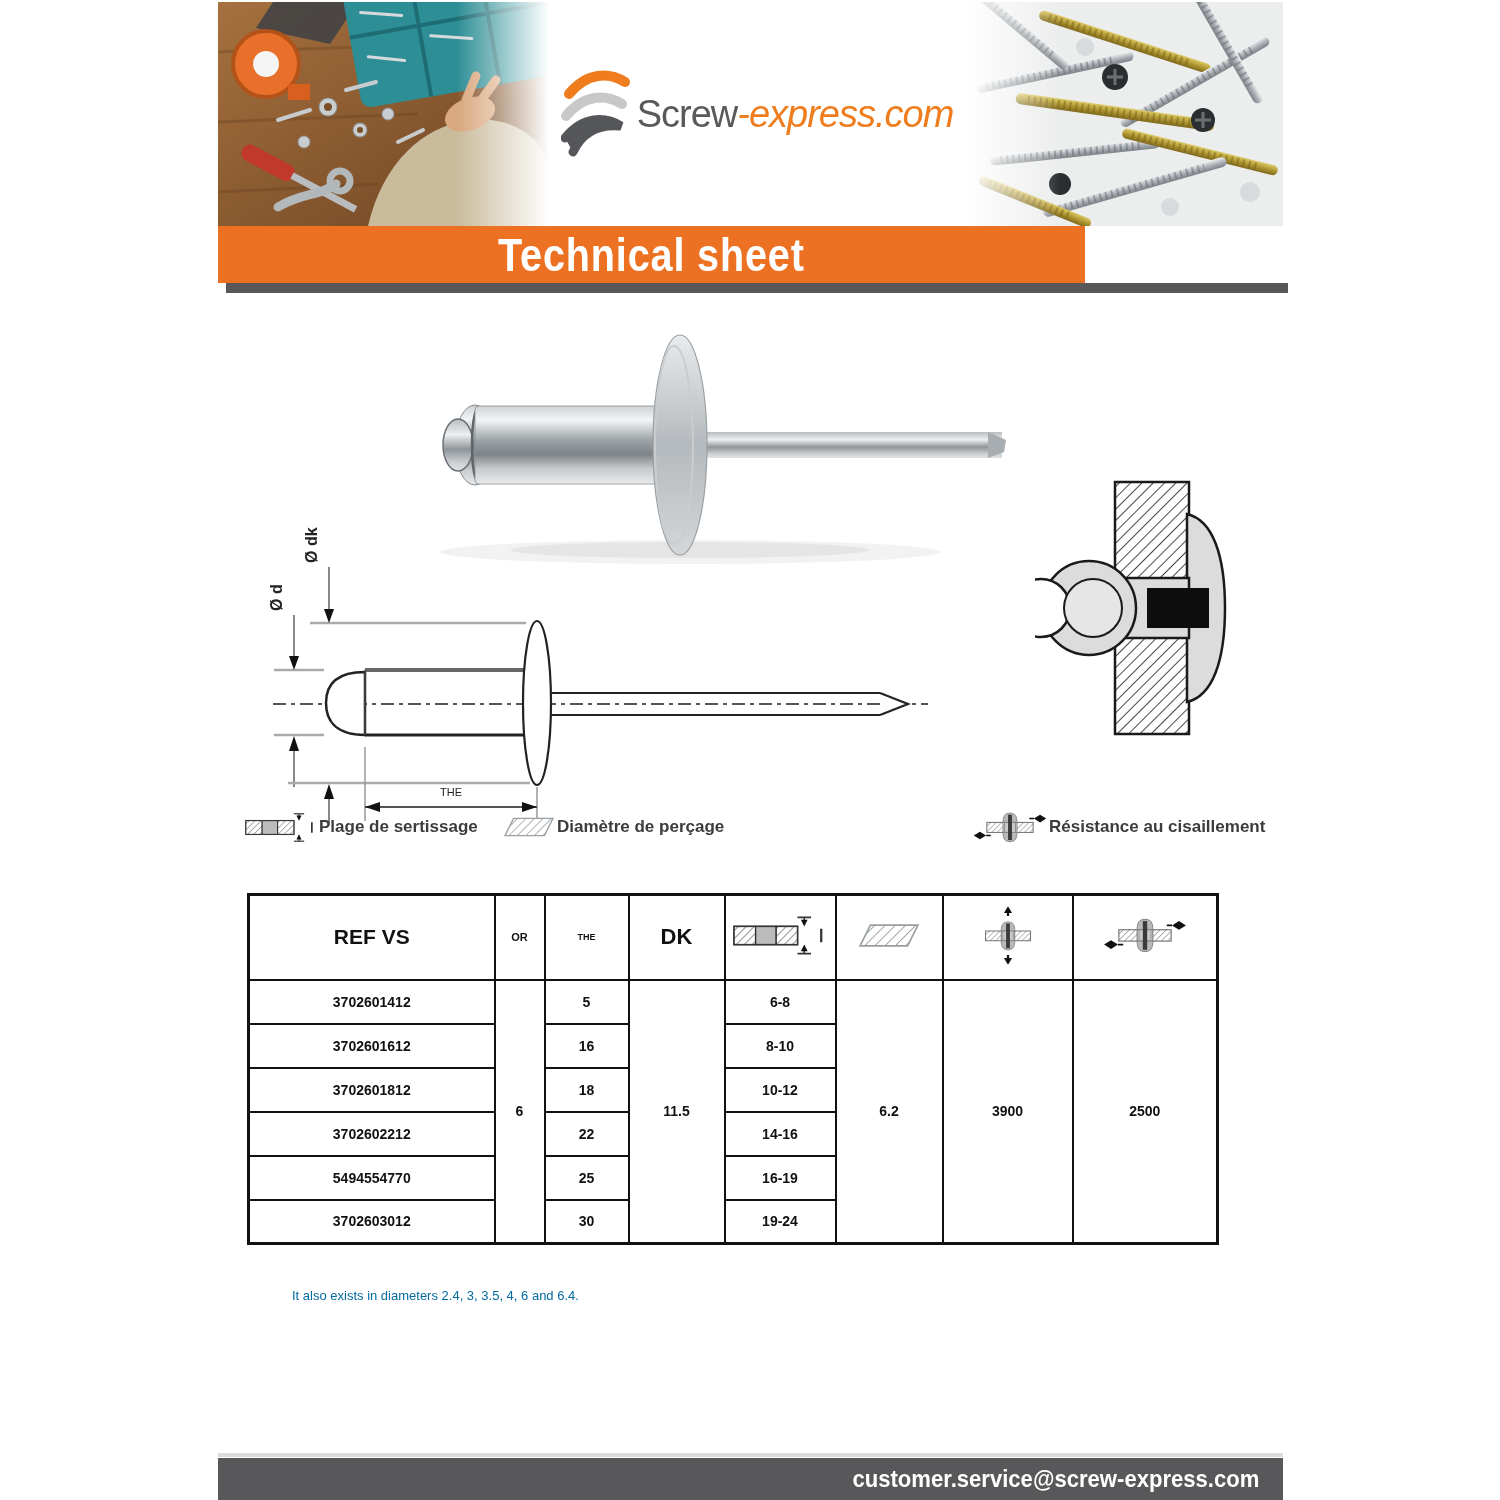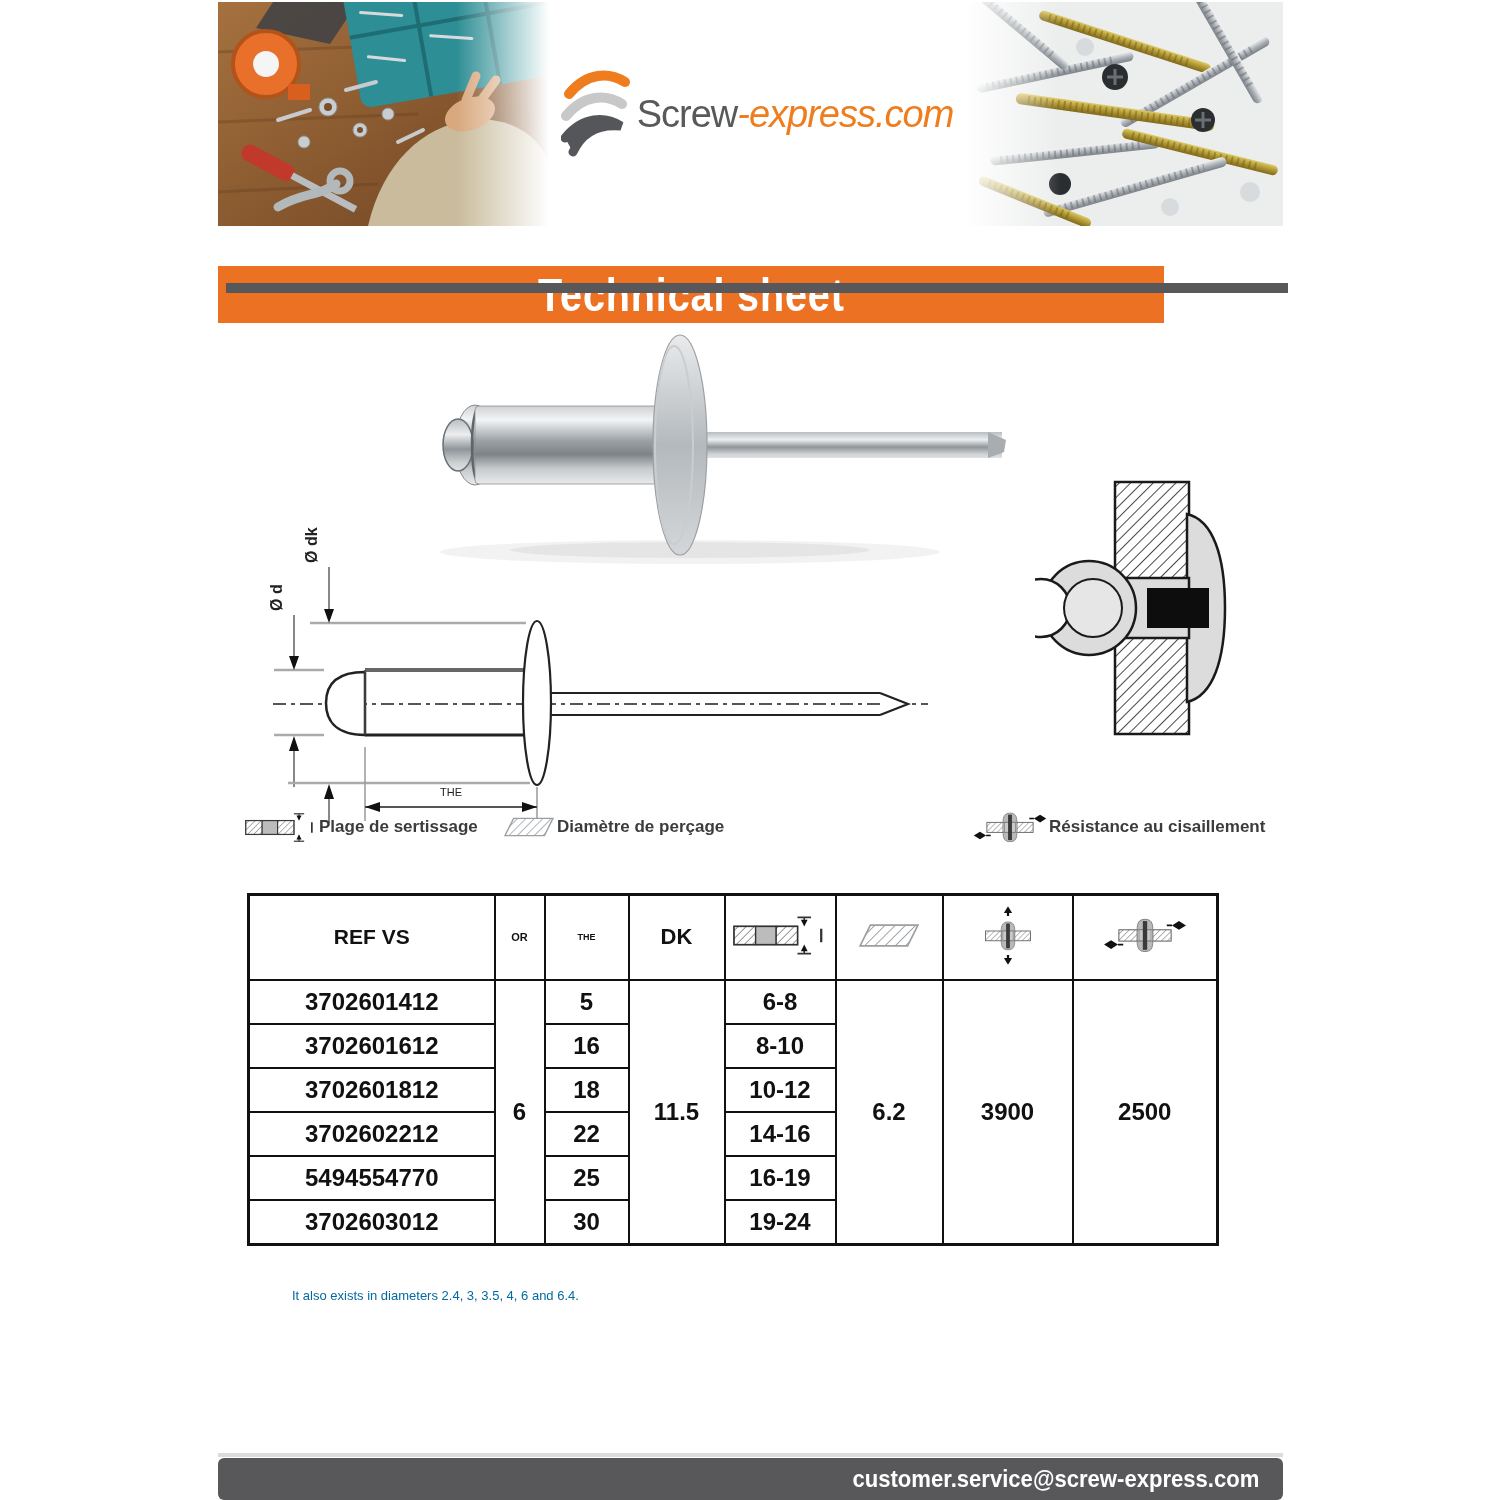--- a/index.html
+++ b/index.html
@@ -1,50 +1,50 @@
 <!DOCTYPE html>
 <html><head>
 <meta charset="utf-8">
 <style>
   html,body{margin:0;padding:0;background:#fff;}
   .page{position:relative;width:1500px;height:1500px;background:#fff;overflow:hidden;
         font-family:"Liberation Sans", sans-serif;color:#111;}
   .abs{position:absolute;}
   
-  .banner{left:218px;top:226px;width:946px;height:57px;background:#ED7123;
-          display:flex;align-items:center;justify-content:center;margin-top:40px;}
+  .banner{left:218px;top:226px;width:867px;height:57px;background:#ED7123;
+          display:flex;align-items:center;justify-content:center;}
   .banner span{color:#fff;font-weight:bold;font-size:46px;letter-spacing:1px;
                transform:scaleX(0.86);white-space:nowrap;}
   .banner-shadow{left:226px;top:283px;width:1062px;height:10px;background:#58585A;}
   .logo-zone{left:549px;top:2px;width:416px;height:224px;display:flex;
              align-items:center;justify-content:center;gap:6px;background:#fff;}
   .logo-text{font-size:38px;font-weight:normal;white-space:nowrap;letter-spacing:-1px;}
   .logo-text .p1{color:#58595B;}
   .logo-text .p2{color:#EF7D1E;font-style:italic;}
   
   .legend{left:245px;top:798px;width:1010px;height:58px;}
   .legend-item{position:absolute;display:flex;align-items:center;gap:2px;height:58px;}
   .legend-item span{font-size:17px;font-weight:600;color:#3c3c3c;white-space:nowrap;}
   
   .spec-table{left:247px;top:893px;border-collapse:collapse;table-layout:fixed;
               border:3px solid #111;}
   .spec-table th,.spec-table td{border:2px solid #111;text-align:center;
               vertical-align:middle;font-weight:bold;padding:7px;}
   .spec-table thead tr{height:85px;}
   .spec-table tbody tr{height:44px;}
-  .spec-table td{font-size:24px;}
+  .spec-table td{font-size:14px;}
   th.h-ref{font-size:21px;}
   th.h-or{font-size:11px;font-weight:600;}
   th.h-the{font-size:9px;font-weight:600;}
   th.h-dk{font-size:22px;}
   
   .note{left:292px;top:1288px;font-size:13px;color:#0369a1;}
   .footer-line{left:218px;top:1453px;width:1065px;height:4px;background:#dcdcdc;}
   .footer-bar{left:218px;top:1458px;width:1065px;height:42px;background:#58585A;
-              display:flex;align-items:center;justify-content:flex-end;border-radius:6px;}
+              display:flex;align-items:center;justify-content:flex-end;}
   .footer-bar span{color:#fff;font-weight:bold;font-size:24px;padding-right:26px;
               transform:scaleX(0.92);transform-origin:right center;white-space:nowrap;}
 </style>
 </head>
 <body>
 
 <svg style="position:absolute;width:0;height:0" aria-hidden="true">
   <defs>
     <pattern id="hatch" width="8" height="8" patternUnits="userSpaceOnUse" patternTransform="rotate(45)">
       <rect width="8" height="8" fill="#fff"></rect>

